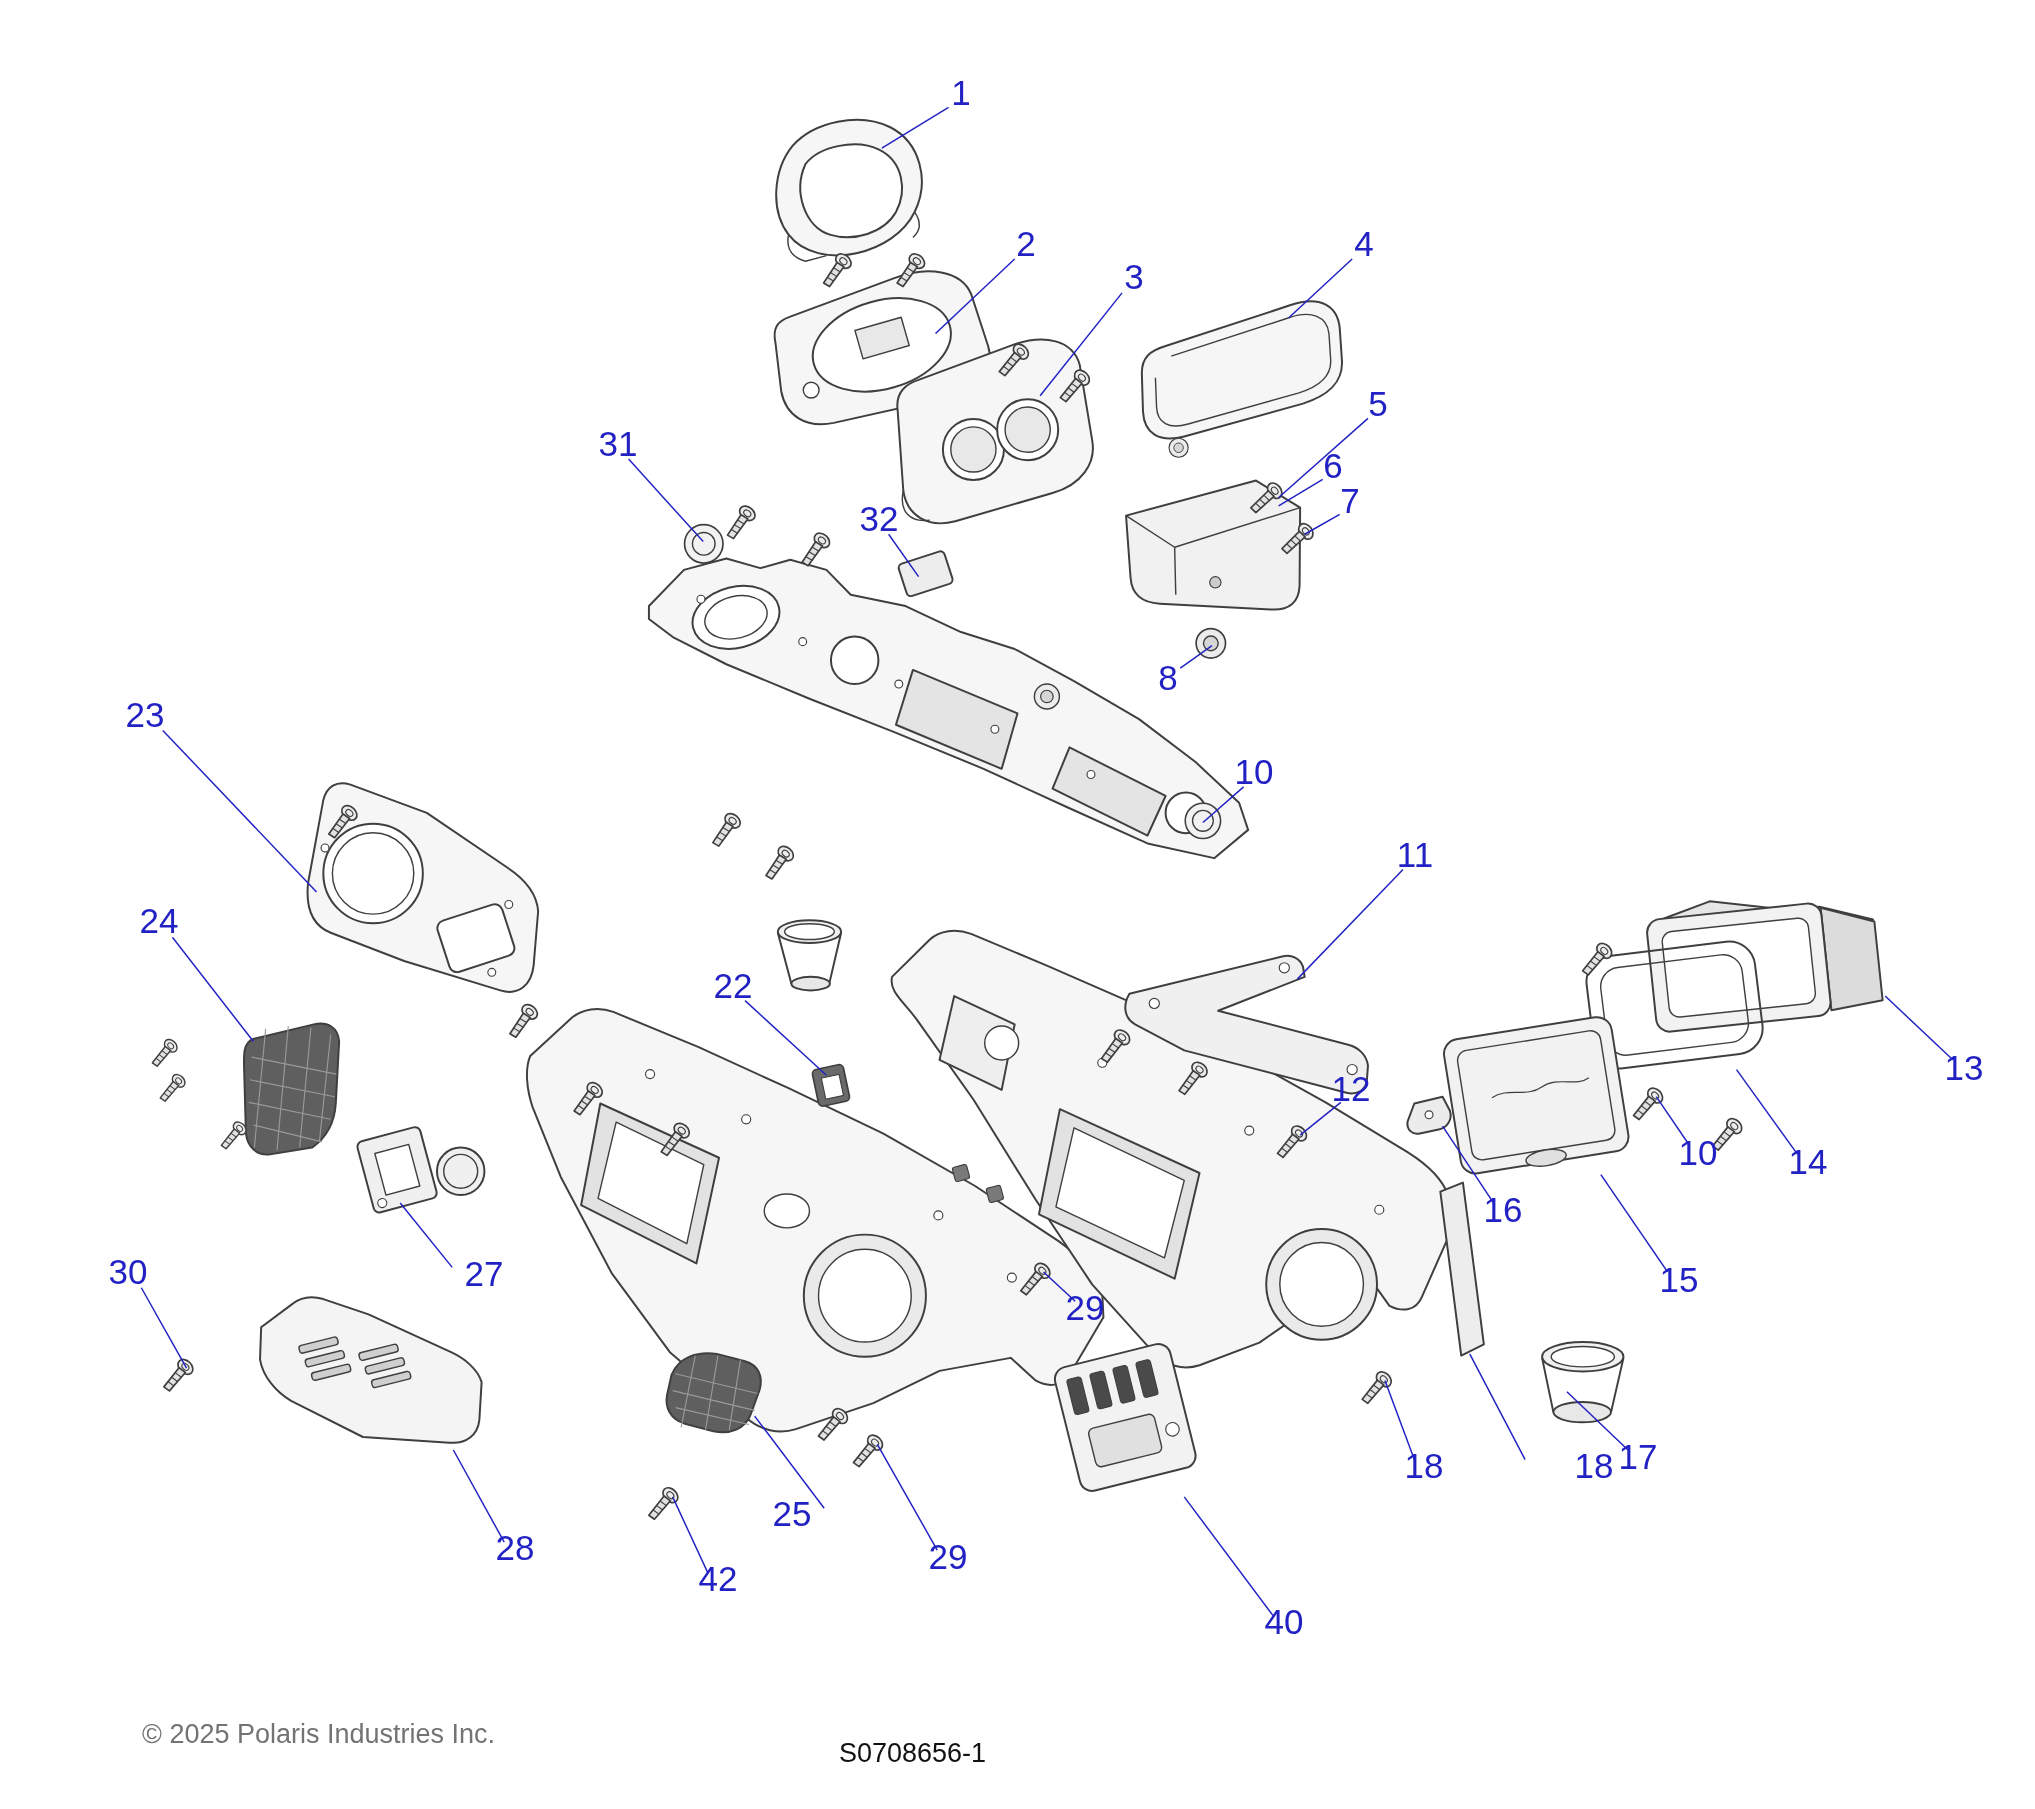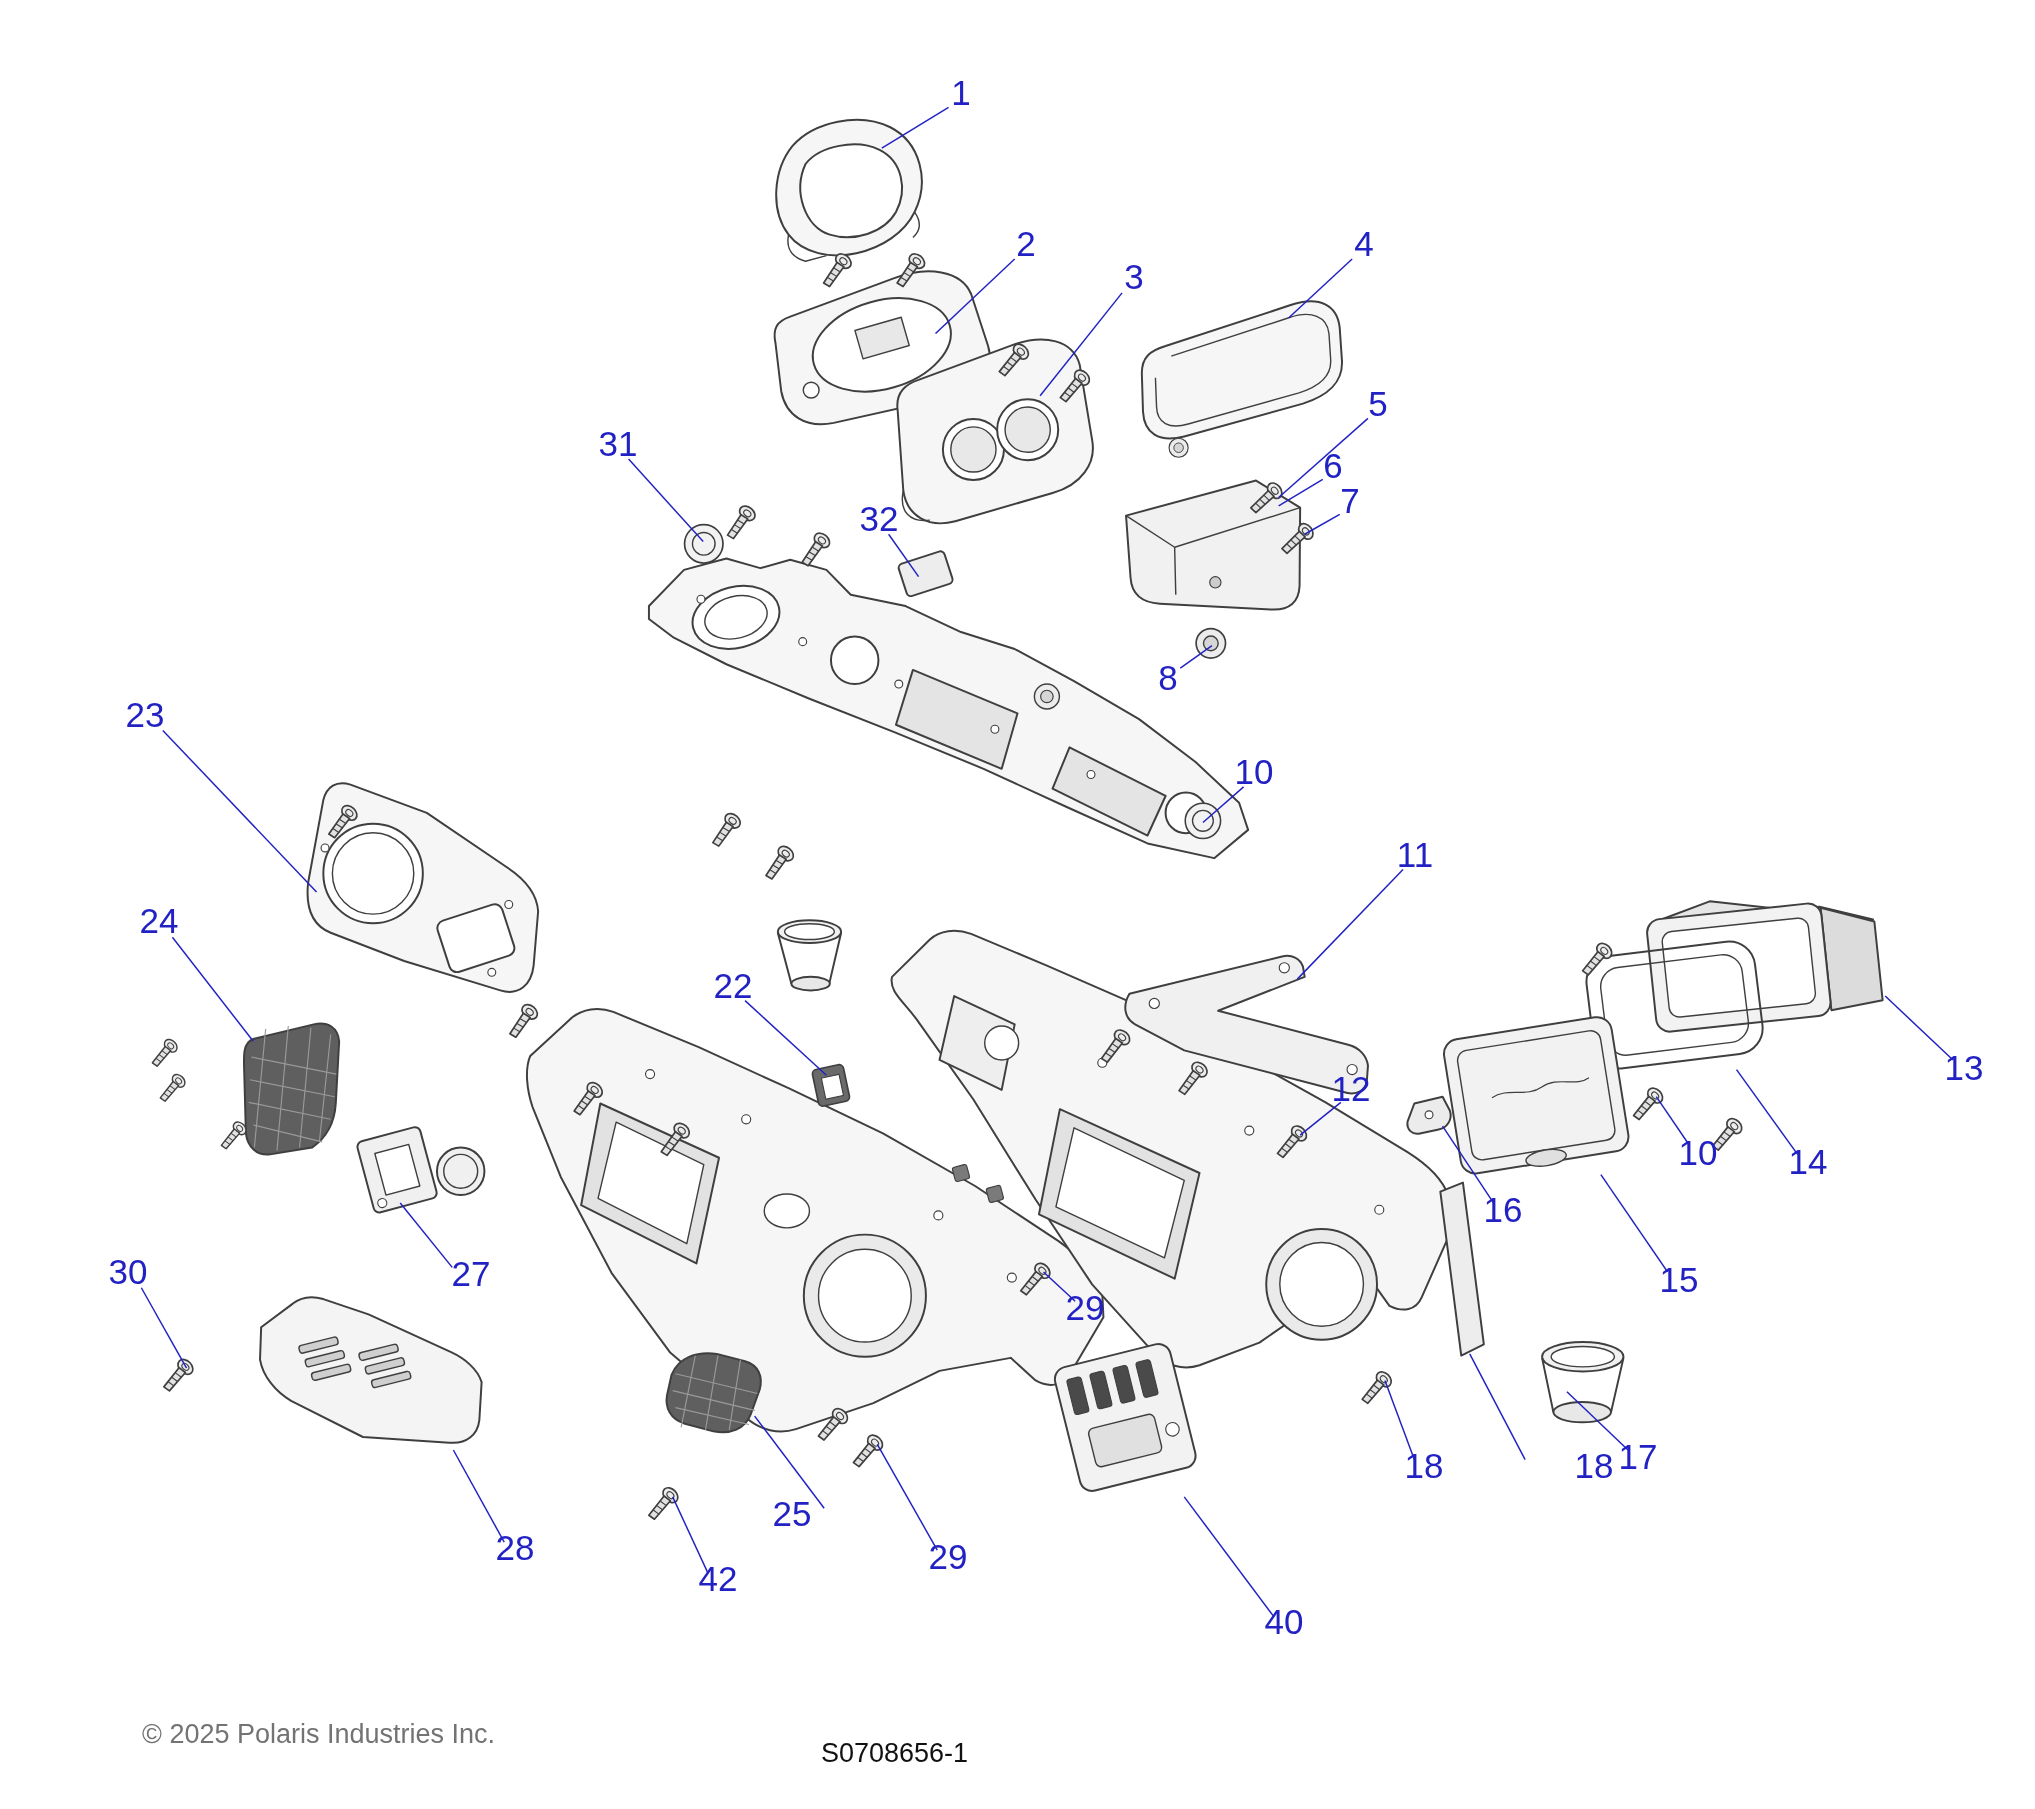--- a/index.html
+++ b/index.html
@@ -3,21 +3,21 @@
 <meta charset="utf-8">
 <style>
   html,body{margin:0;padding:0;background:#ffffff;}
   .page{position:relative;width:2035px;height:1809px;background:#ffffff;overflow:hidden;
         font-family:"Liberation Sans",sans-serif;}
   .art{position:absolute;left:0;top:0;width:2035px;height:1809px;}
   .callout{position:absolute;transform:translate(-50%,-50%);
            font:400 35px/1 "Liberation Sans",sans-serif;color:#2222c4;white-space:nowrap;}
   .footer-copyright{position:absolute;left:142px;top:1718px;
            font:400 27px/1.2 "Liberation Sans",sans-serif;color:#737373;}
-  .doc-number{position:absolute;left:821px;top:1737px;
+  .doc-number{position:absolute;left:839px;top:1737px;
            font:400 27px/1.2 "Liberation Sans",sans-serif;color:#111111;text-align:right;}
 </style>
 </head>
 <body>
 
 <div class="page">
 
   <svg class="art" viewBox="0 0 3600 3200" xmlns="http://www.w3.org/2000/svg">
     <defs>
       <g id="screw">
@@ -332,21 +332,21 @@
   <div class="callout" style="left:1254px;top:771px">10</div>
   <div class="callout" style="left:1415px;top:854px">11</div>
   <div class="callout" style="left:159px;top:920px">24</div>
   <div class="callout" style="left:733px;top:985px">22</div>
   <div class="callout" style="left:1351px;top:1088px">12</div>
   <div class="callout" style="left:1964px;top:1067px">13</div>
   <div class="callout" style="left:1808px;top:1161px">14</div>
   <div class="callout" style="left:1698px;top:1152px">10</div>
   <div class="callout" style="left:1503px;top:1209px">16</div>
   <div class="callout" style="left:1679px;top:1279px">15</div>
-  <div class="callout" style="left:471px;top:1273px">27</div>
+  <div class="callout" style="left:484px;top:1273px">27</div>
   <div class="callout" style="left:1085px;top:1307px">29</div>
   <div class="callout" style="left:128px;top:1271px">30</div>
   <div class="callout" style="left:1638px;top:1456px">17</div>
   <div class="callout" style="left:1594px;top:1465px">18</div>
   <div class="callout" style="left:1424px;top:1465px">18</div>
   <div class="callout" style="left:792px;top:1513px">25</div>
   <div class="callout" style="left:718px;top:1578px">42</div>
   <div class="callout" style="left:515px;top:1547px">28</div>
   <div class="callout" style="left:948px;top:1556px">29</div>
   <div class="callout" style="left:1284px;top:1621px">40</div>

